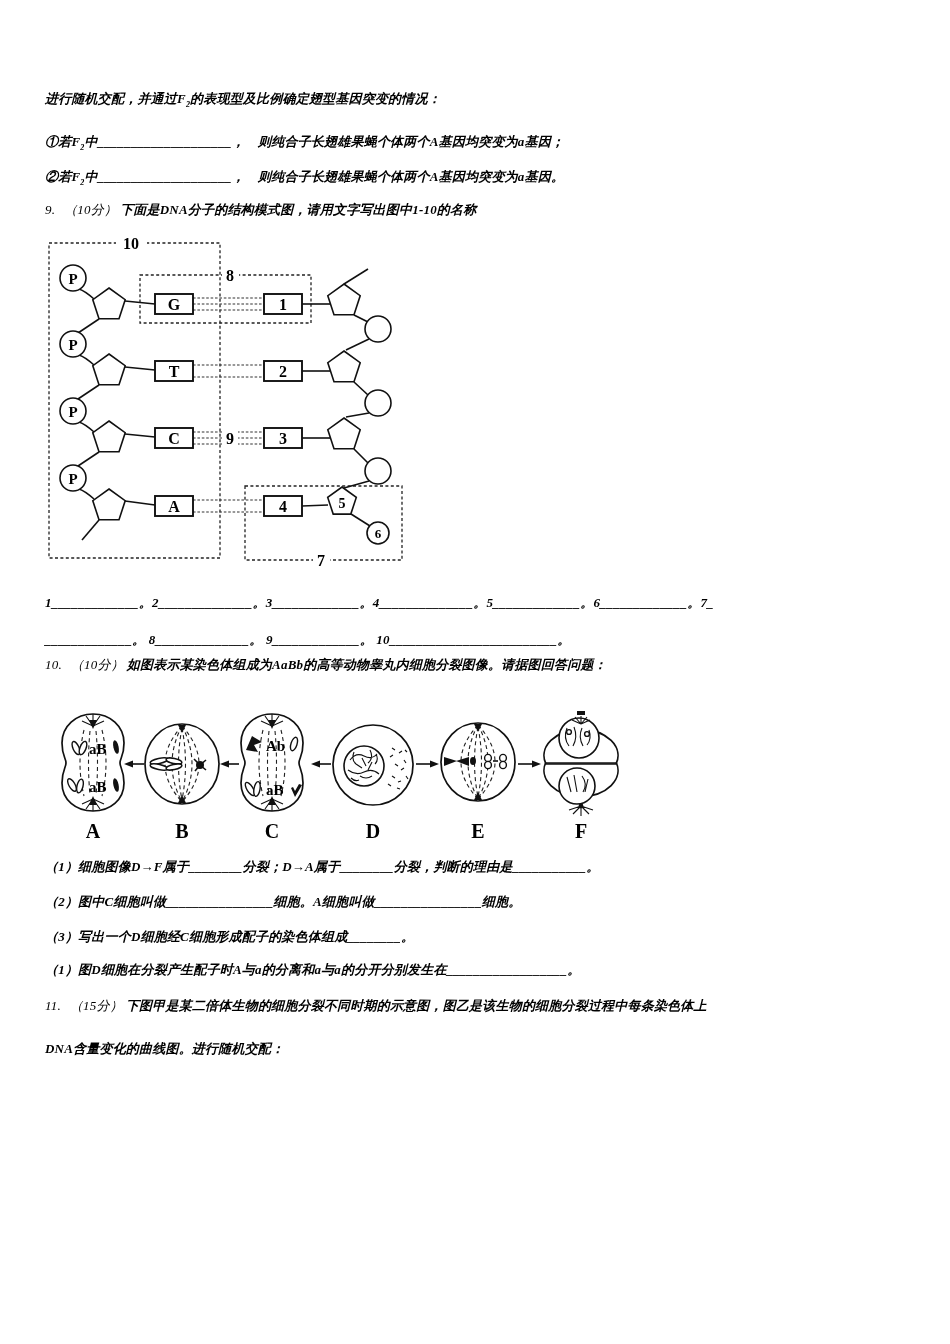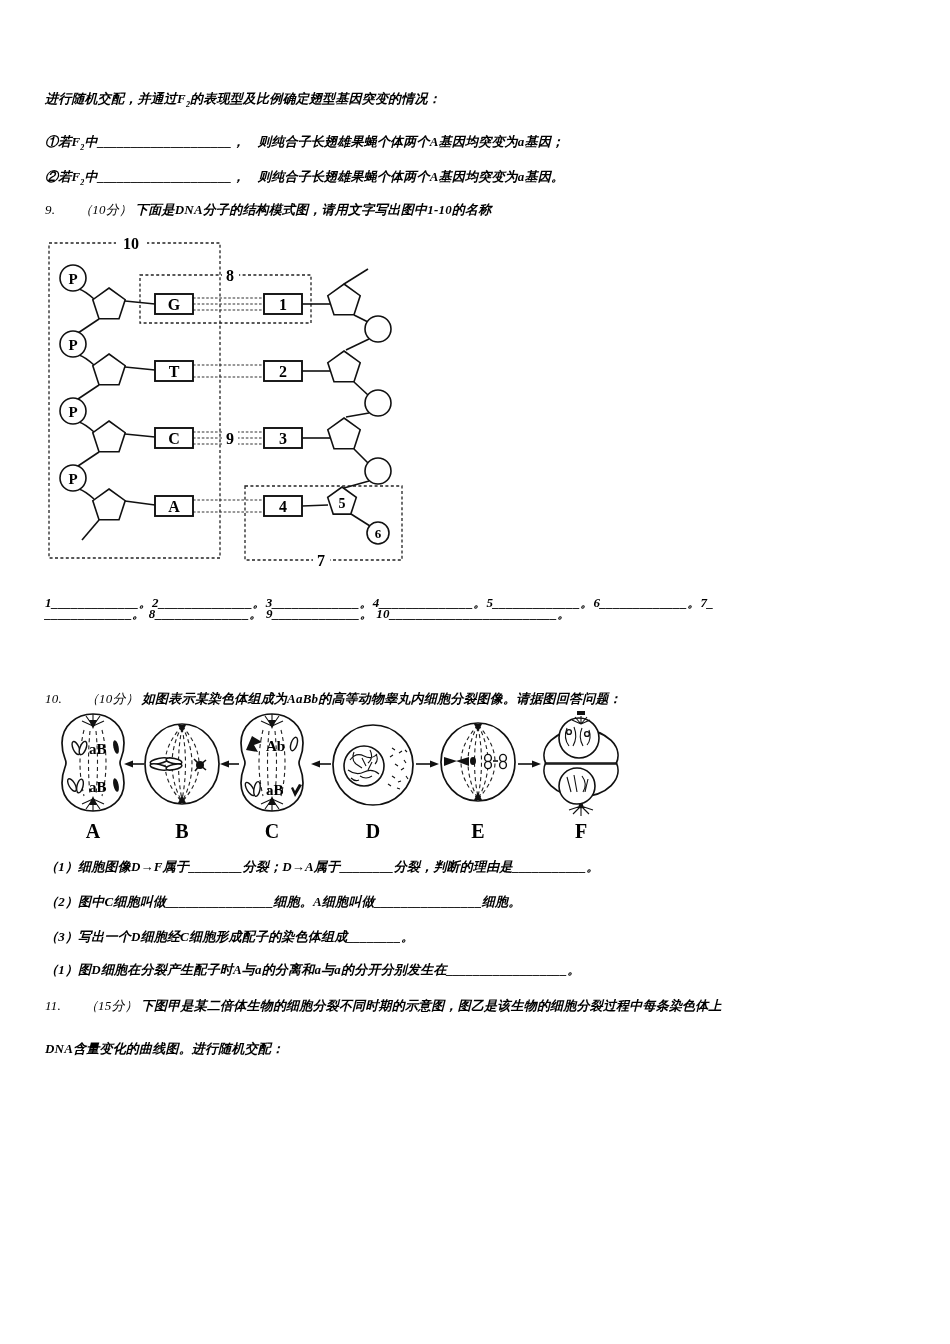--- a/index.html
+++ b/index.html
@@ -2,21 +2,21 @@
 <html><head>
 <meta charset="utf-8">
 <style>
   html,body{margin:0;padding:0;}
   body{width:950px;height:1344px;background:#ffffff;position:relative;
        font-family:"Liberation Serif","DejaVu Serif",serif;color:#000;}
   .line{position:absolute;left:45px;font-size:13px;font-weight:700;
         white-space:nowrap;letter-spacing:.2px;font-style:italic;}
   .qline .num,.qline .score{font-weight:400;}
   .num{margin-right:9px;}
-  .score{margin-right:3px;font-weight:400;margin-left:15px;}
+  .score{margin-right:3px;font-weight:400;}
   sub{font-size:.62em;}
   .fig{position:absolute;}
   svg text{font-family:"Liberation Serif","DejaVu Serif",serif;font-weight:700;fill:#000;}
   .s{stroke:#111;stroke-width:1.6;fill:none;}
   .sw{stroke:#111;stroke-width:1.6;fill:#fff;}
   .bx{stroke:#111;stroke-width:1.9;fill:#fff;}
   .dash{stroke:#222;stroke-width:1.3;fill:none;stroke-dasharray:3,2.4;}
   .hb{stroke:#333;stroke-width:1.2;fill:none;stroke-dasharray:2.6,1.8;}
   .thin{stroke:#111;stroke-width:1.1;fill:none;}
   .blk{fill:#111;stroke:none;}
@@ -149,23 +149,23 @@
     <circle class="sw" cx="336" cy="170" r="13"></circle>
     <circle class="sw" cx="336" cy="238" r="13"></circle>
     <polygon class="sw" points="300,254 314.3,264.4 308.8,281.1 291.2,281.1 285.7,264.4"></polygon>
     <text x="300" y="275" font-size="14" text-anchor="middle">5</text>
     <circle class="sw" cx="336" cy="300" r="11"></circle>
     <text x="336" y="305" font-size="13" text-anchor="middle">6</text>
   </g>
 </svg>
 
 <div class="line" style="top:594px">1_____________。2______________。3_____________。4______________。5_____________。6_____________。7_</div>
-<div class="line" style="top:605px">_____________。 8______________。 9_____________。 10_________________________。</div>
-
-<div class="line qline" style="top:690px">
+<div class="line" style="top:631px">_____________。 8______________。 9_____________。 10_________________________。</div>
+
+<div class="line qline" style="top:656px">
   <span class="num">10.</span><span class="score">（10分）</span><span>如图表示某染色体组成为AaBb的高等动物睾丸内细胞分裂图像。请据图回答问题：</span>
 </div>
 
 <svg class="fig" style="top:698px;left:40px" width="600" height="150" viewBox="0 0 600 150">
 
   <g>
     <path class="memb" d="M53,16 C70,16 84,28 84,45 C84,58 80,60 80,65 C80,70 84,72 84,85 C84,102 70,113 53,113 C36,113 22,102 22,85 C22,72 26,70 26,65 C26,60 22,58 22,45 C22,28 36,16 53,16 Z"></path>
     <path class="spin" d="M44,32 Q36,65 44,98 M62,32 Q70,65 62,98 M50,33 Q47,65 50,97 M56,33 Q59,65 56,97"></path>
     <g class="thin">
       <path d="M53,28 L46,18 M53,28 L60,18 M53,28 L42,23 M53,28 L64,23 M53,28 L53,16"></path>

